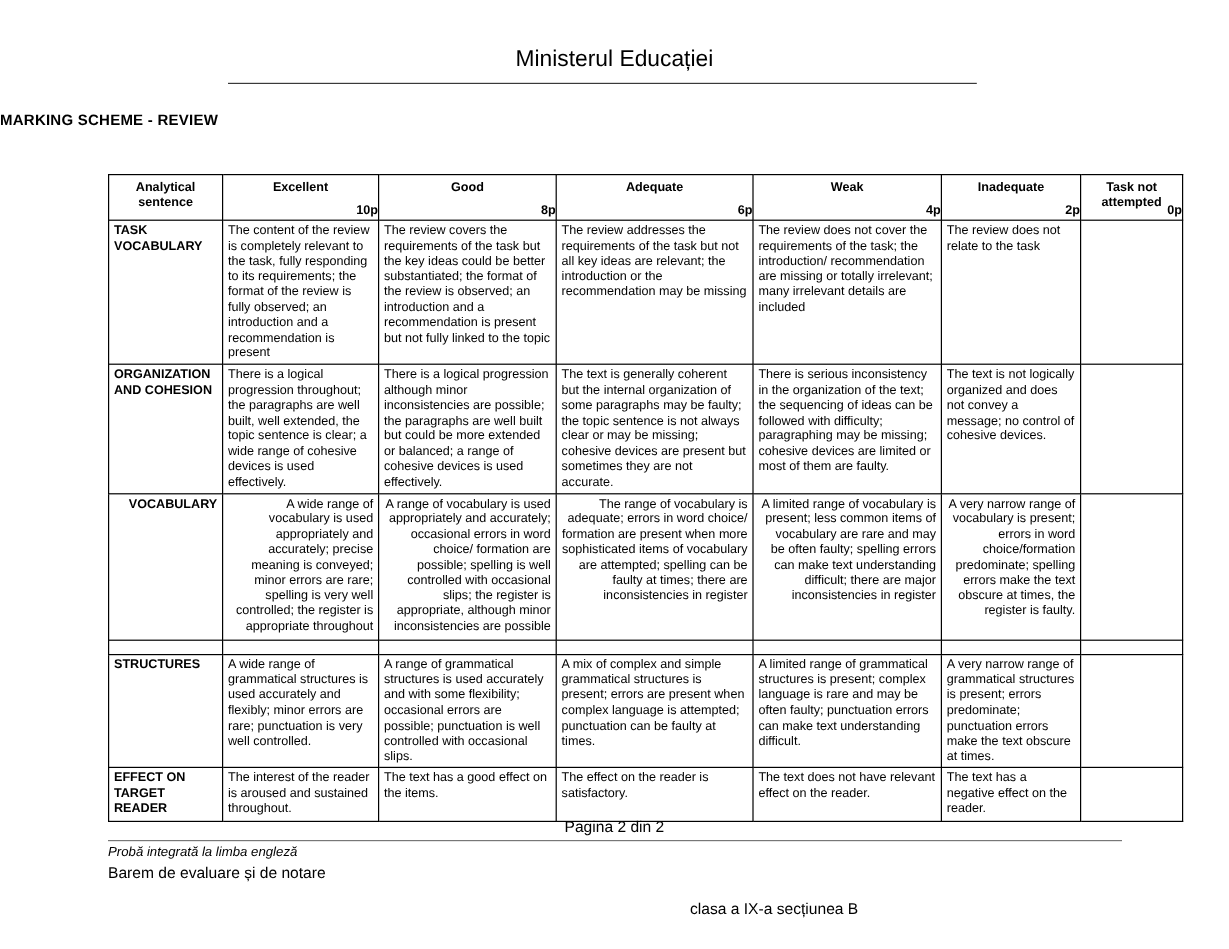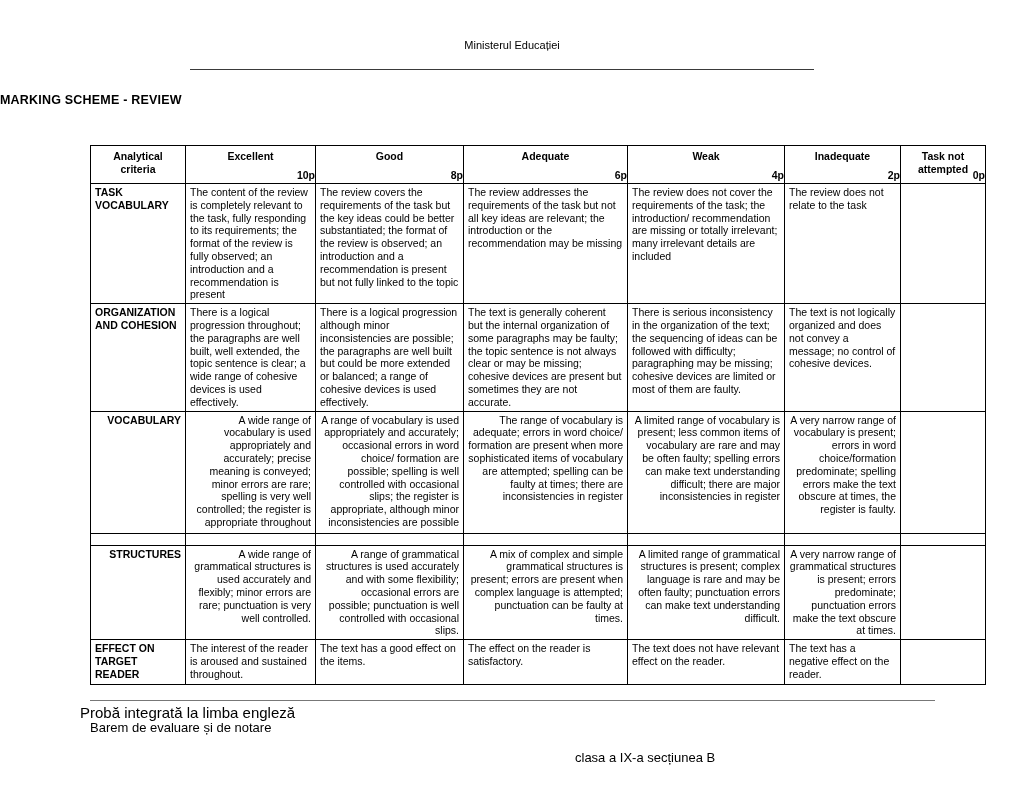--- a/index.html
+++ b/index.html
@@ -4,21 +4,21 @@
 <style>
   * { margin: 0; padding: 0; box-sizing: border-box; }
   html, body { background: #ffffff; }
   body {
     width: 1024px; height: 791px;
     font-family: "Liberation Sans", sans-serif;
     color: #000;
   }
   .page { position: relative; width: 1024px; height: 791px; background: #fff; overflow: hidden; }
 
-  .ministry { position: absolute; top: 39px; left: 0; width: 100%; text-align: center; font-size: 11px; }
+  .ministry { position: absolute; top: 39px; left: 0; width: 100%; text-align: center; font-size: 19px; }
   .top-rule { position: absolute; top: 69px; left: 190px; width: 624px; border-bottom: 1px solid #3a3a3a; }
   .doc-title { position: absolute; top: 93px; left: 0; width: 100%; text-align: left; font-size: 12.5px; font-weight: bold; letter-spacing: .2px; }
 
   table.rubric {
     position: absolute; top: 145px; left: 90px;
     width: 895px; border-collapse: collapse; table-layout: fixed;
     font-size: 10.5px;
   }
   .rubric th, .rubric td {
     border: 1px solid #000;
@@ -28,26 +28,26 @@
     text-align: left;
     word-wrap: break-word;
   }
   .rubric th { font-weight: bold; text-align: center; position: relative; height: 38px; vertical-align: top; padding-top: 4px; }
   .rubric .h-points { position: absolute; bottom: 1px; left: 0; right: 0; text-align: right; font-weight: bold; }
   .rubric td.crit { font-weight: bold; }
   tr.r-task td { height: 115px; }
   tr.r-org  td { height: 97px; }
   tr.r-voc  td { height: 122px; text-align: right; }
   tr.spacer td { height: 12px; padding: 0; }
-  tr.r-str  td { height: 88px; text-align: right; }
+  tr.r-str  td { height: 88px; }
   tr.r-eff  td { height: 45px; }
 
   .page-num { position: absolute; top: 681px; left: 0; width: 100%; text-align: center; font-size: 13px; }
   .footer-rule { position: absolute; top: 700px; left: 90px; width: 845px; border-bottom: 1px solid #777; }
-  .footer-exam { position: absolute; top: 704px; left: 80px; font-size: 15px; }
+  .footer-exam { position: absolute; top: 704px; left: 90px; font-size: 11px; font-style: italic; }
   .footer-class { position: absolute; top: 704px; left: 575px; font-size: 13px; margin-top: 46px; }
   .footer-barem { position: absolute; top: 720px; left: 90px; font-size: 13px; text-align: right; }
 </style>
 </head>
 <body>
 
 <div class="page">
 
   <div class="ministry">Ministerul Educației</div>
   <div class="top-rule"></div>
@@ -59,21 +59,21 @@
         <col style="width:130px">
         <col style="width:148px">
         <col style="width:164px">
         <col style="width:157px">
         <col style="width:116px">
         <col style="width:85px">
     </colgroup>
     <tbody>
       <tr class="head-row">
         <th>
-          <div>Analytical criteria</div>
+          <div>Analytical sentence</div>
         </th>
         <th>
           <div>Excellent</div>
           <div class="h-points">10p</div>
         </th>
         <th>
           <div>Good</div>
           <div class="h-points">8p</div>
         </th>
         <th>
@@ -149,18 +149,19 @@
         <td>The interest of the reader is aroused and sustained throughout.</td>
         <td>The text has a good effect on the items.</td>
         <td>The effect on the reader is satisfactory.</td>
         <td>The text does not have relevant effect on the reader.</td>
         <td>The text has a negative effect on the reader.</td>
         <td></td>
       </tr>
     </tbody>
   </table>
 
+  <div class="page-num">Pagina 2 din 2</div>
   <div class="footer-rule"></div>
   <div class="footer-exam">Probă integrată la limba engleză</div>
   <div class="footer-class">clasa a IX-a secțiunea B</div>
   <div class="footer-barem">Barem de evaluare și de notare</div>
 
 </div>
 
 </body></html>

